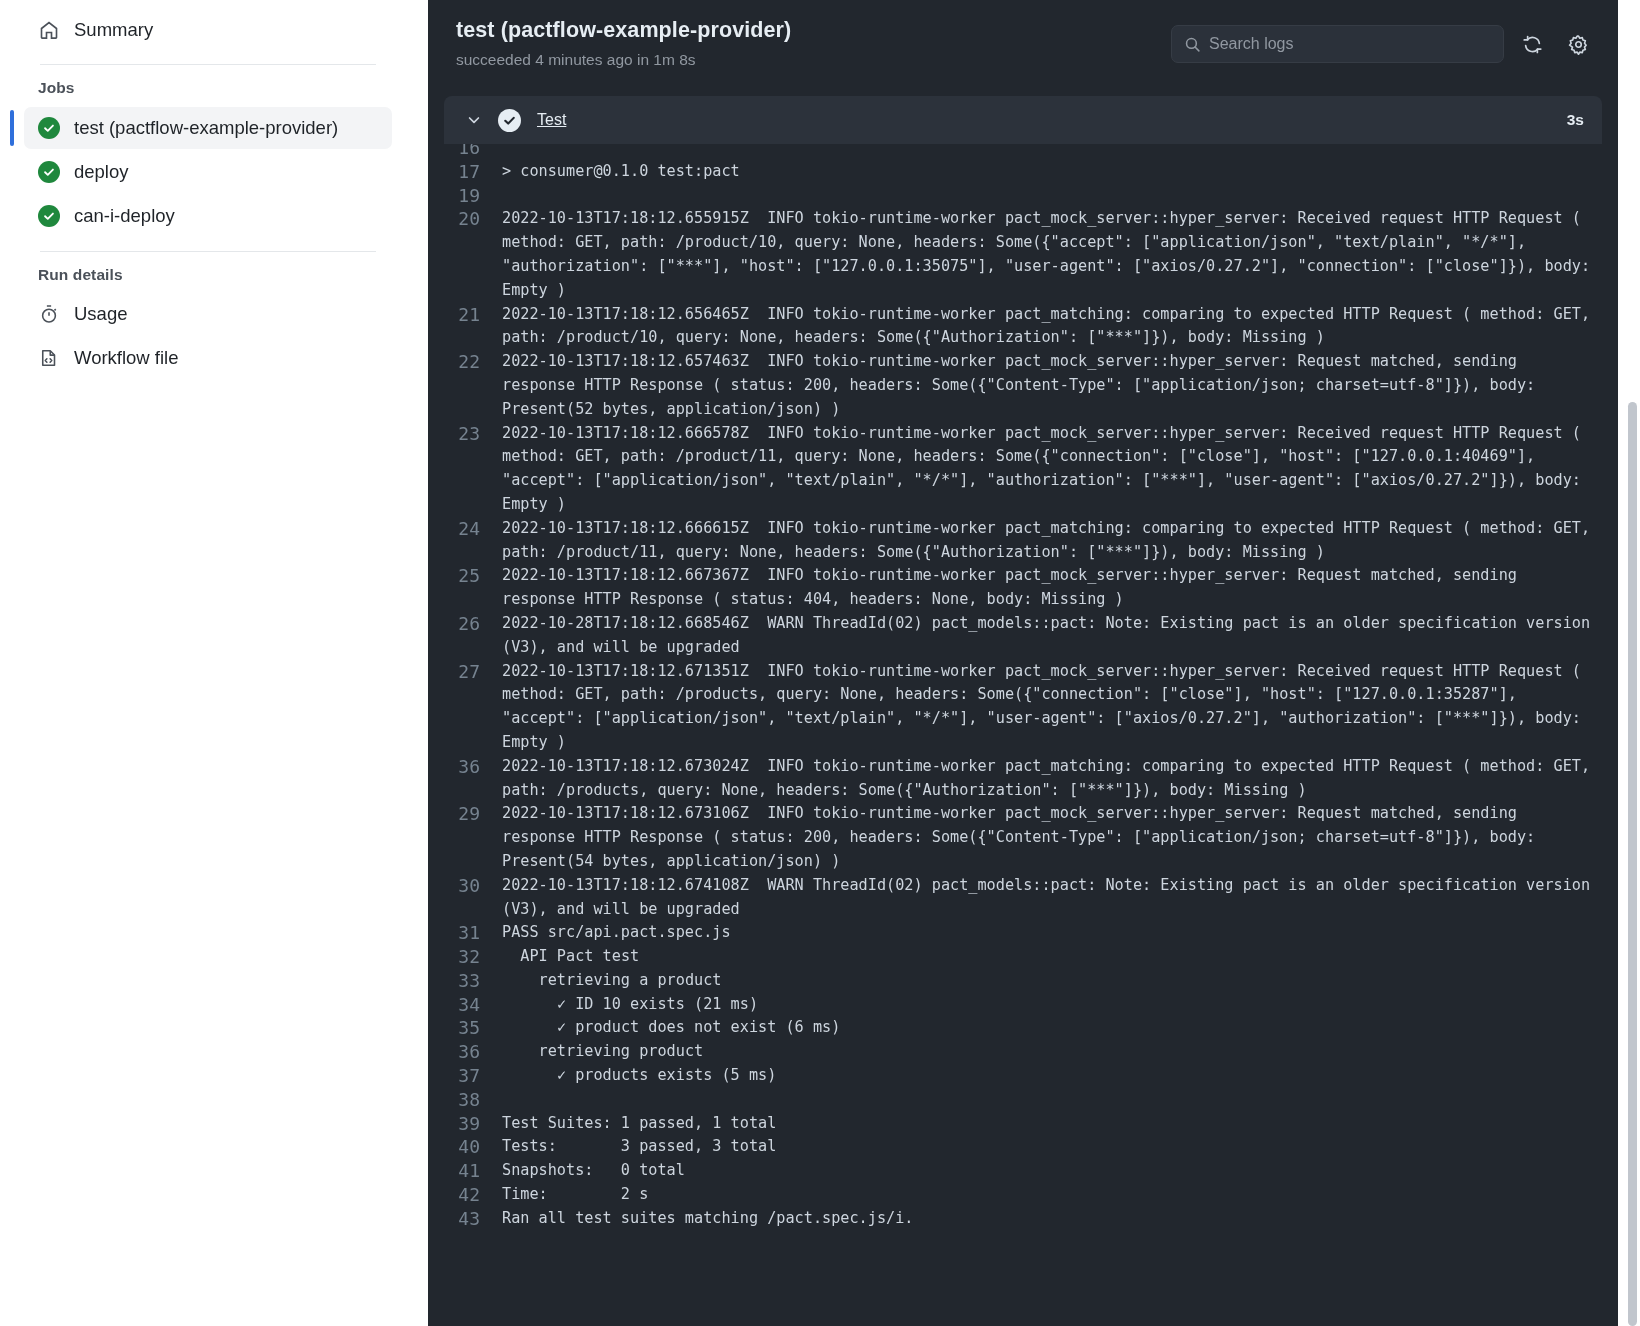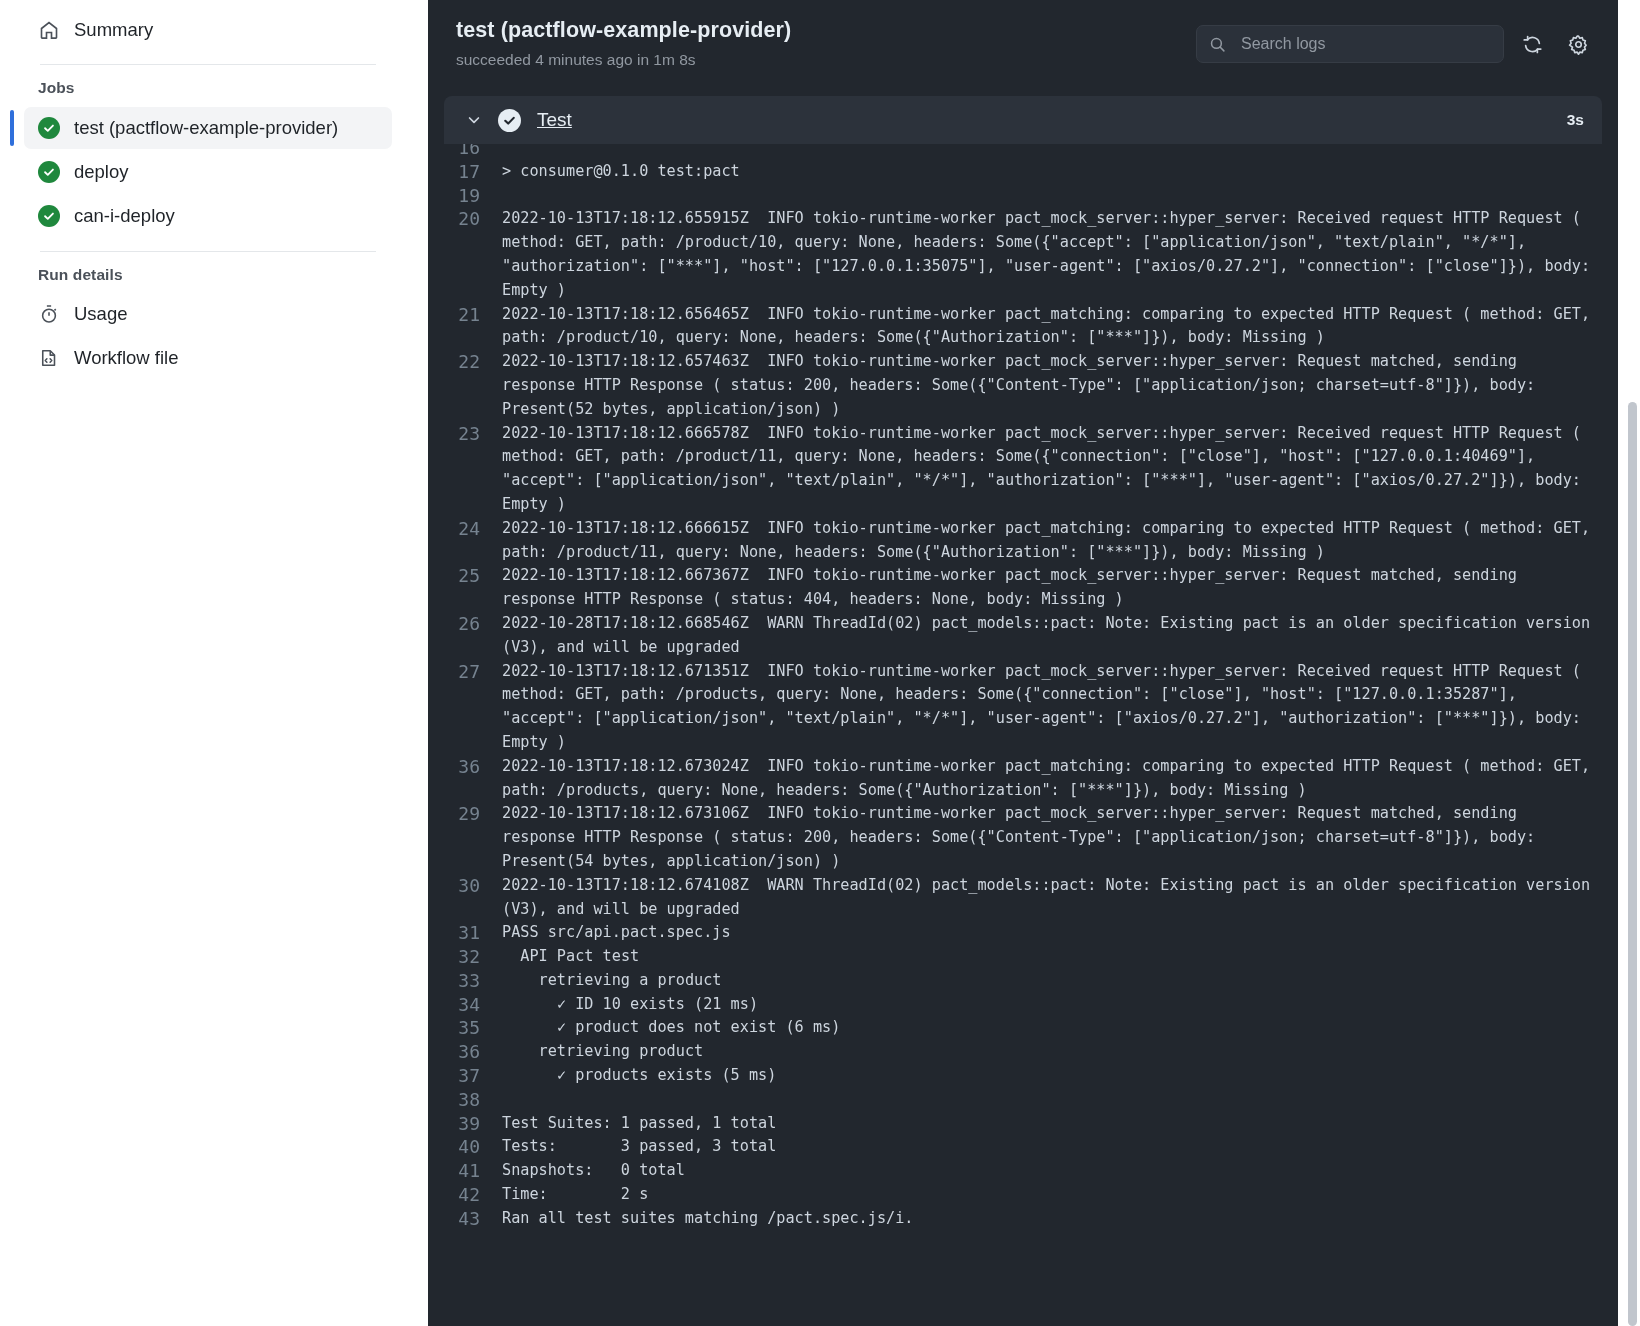--- a/index.html
+++ b/index.html
@@ -132,28 +132,28 @@
     margin-top: 3px;
   }
   .header-right {
     margin-left: auto;
     display: flex;
     align-items: center;
     gap: 10px;
     padding-right: 22px;
   }
   .search-box {
-    width: 308px;
+    width: 333px;
     height: 38px;
     background: #2b313a;
     border: 1px solid #363c45;
     border-radius: 7px;
     display: flex;
     align-items: center;
-    gap: 15px;
+    gap: 8px;
     padding: 0 12px;
   }
   .search-box .ph {
     color: #9198a1;
     font-size: 16px;
   }
   .icon-btn {
     width: 36px; height: 36px;
     display: flex; align-items: center; justify-content: center;
     border-radius: 6px;
@@ -178,21 +178,21 @@
   }
   .step-check {
     width: 23px; height: 23px;
     border-radius: 50%;
     background: #e6edf3;
     display: flex; align-items: center; justify-content: center;
     flex: 0 0 23px;
   }
   .step-name {
     color: #e6edf3;
-    font-size: 19px;
+    font-size: 16px;
     font-weight: 500;
     text-decoration: underline;
   }
   .step-dur {
     margin-left: auto;
     color: #e6edf3;
     font-size: 15.5px;
     font-weight: bold;
     text-align: right;
   }

